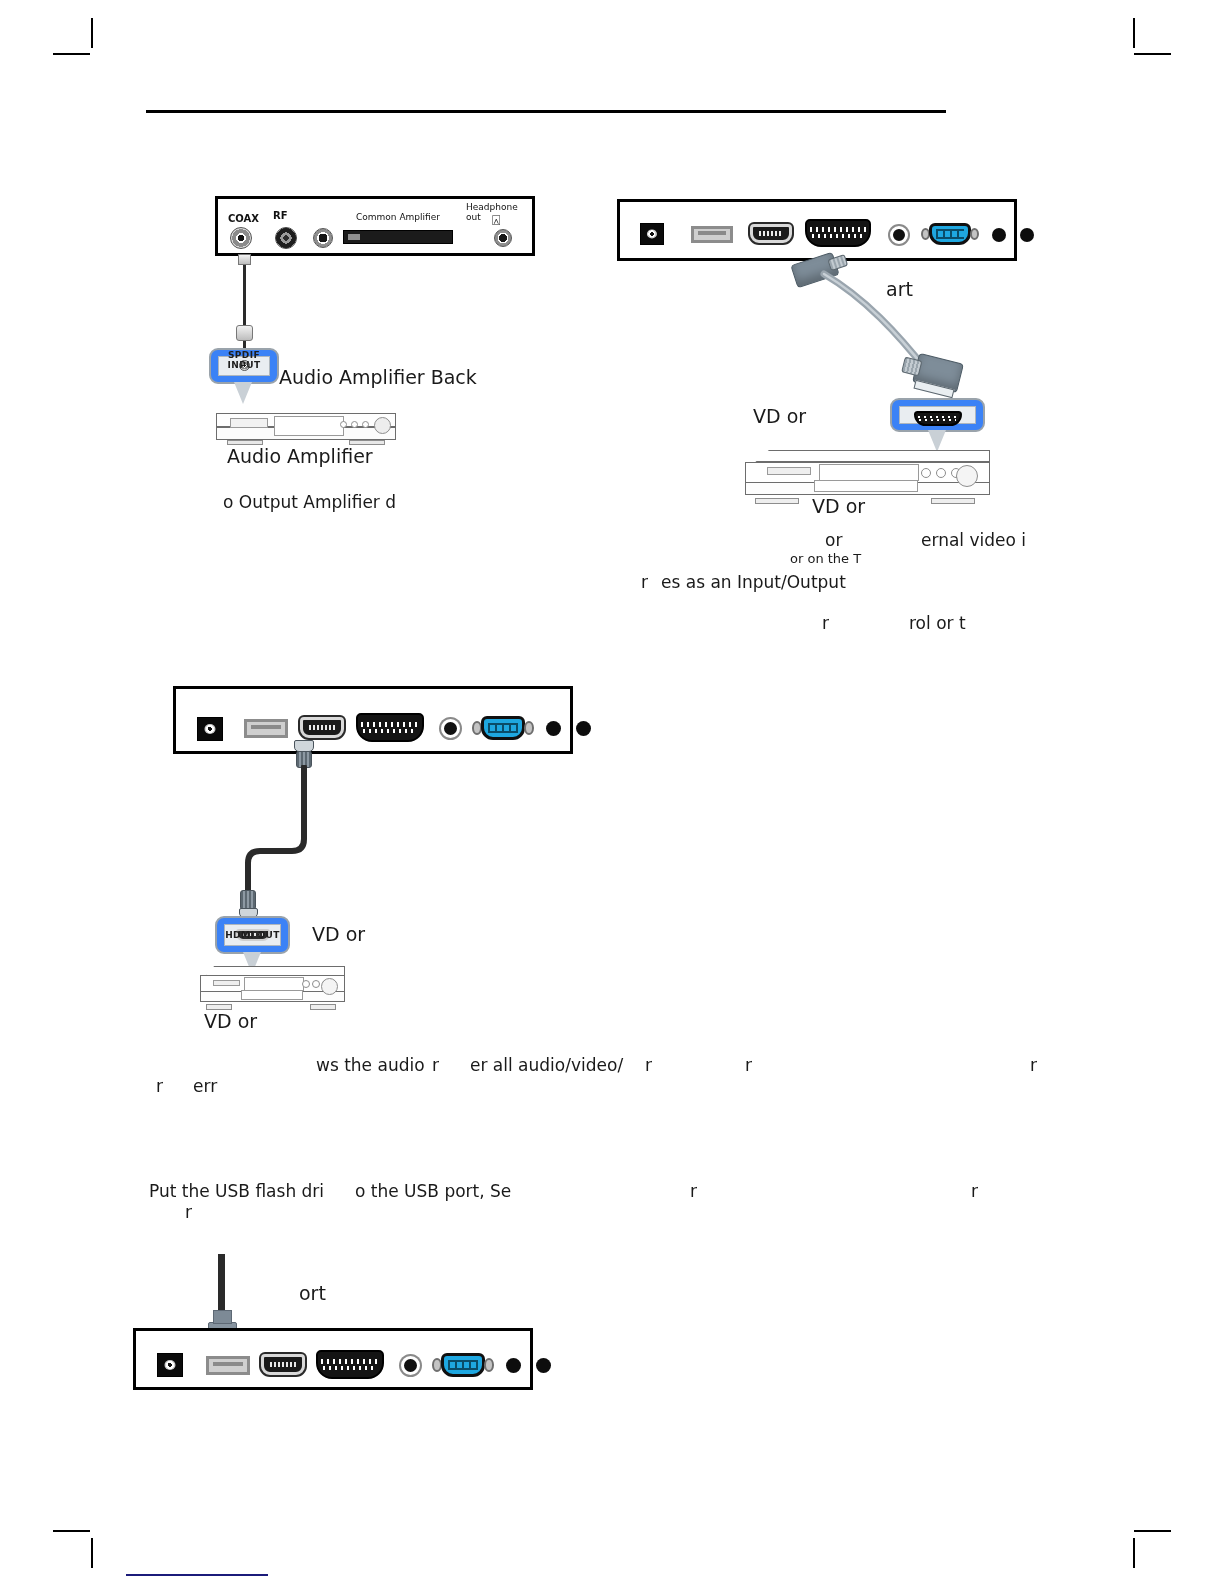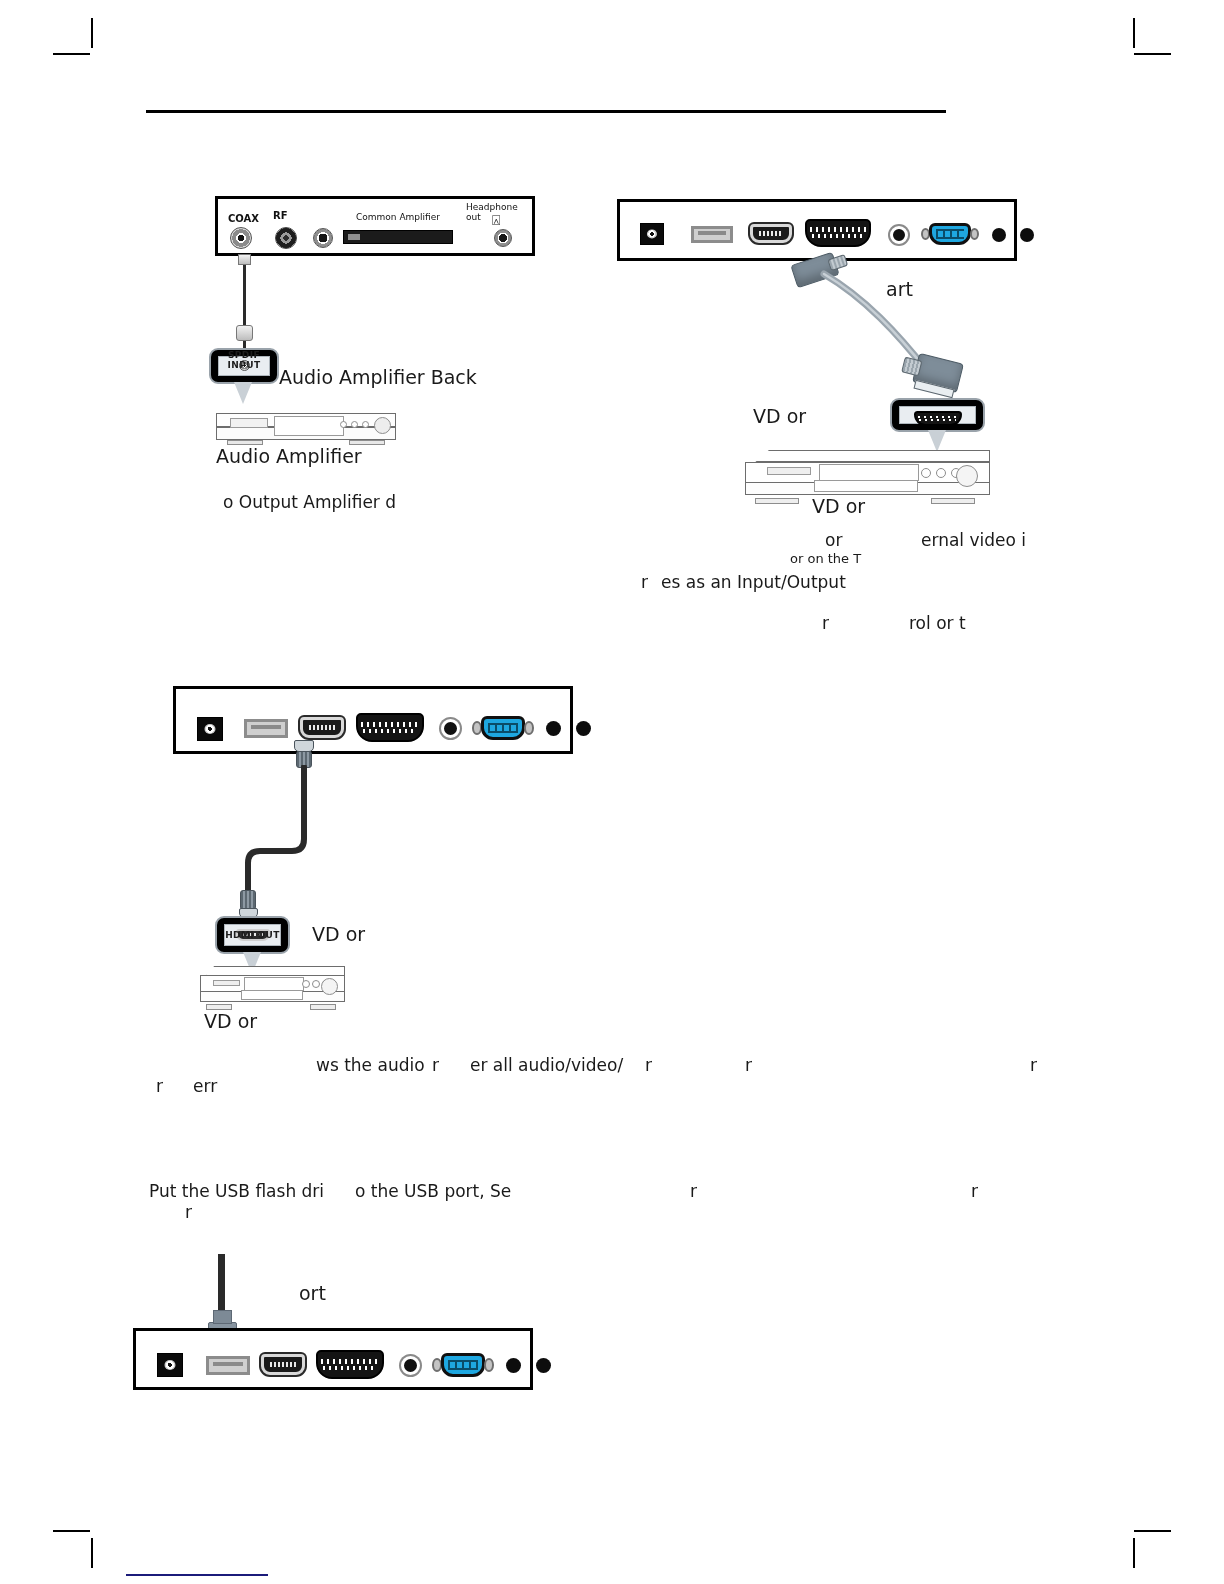--- a/index.html
+++ b/index.html
@@ -61,21 +61,21 @@
         background:#1ea7e0;border:3px solid #101010;border-radius:6px 6px 12px 12px;box-sizing:border-box;}
   .vga .body::after{content:"";position:absolute;left:10%;right:10%;top:20%;bottom:20%;
         background:
           repeating-linear-gradient(90deg,#0a4c68 0 2px,transparent 2px 7px),
           repeating-linear-gradient(0deg,#0a4c68 0 2px,transparent 2px 8px);}
   .vga .screwL,.vga .screwR{position:absolute;top:24%;width:16%;height:52%;border-radius:50%;
         background:#c4c4c4;border:2px solid #6f6f6f;box-sizing:border-box;}
   .vga .screwL{left:0;} .vga .screwR{right:0;}
 
   
-  .balloon{position:absolute;background:#000000;border:2px solid #9aa3ab;border-radius:9px;box-sizing:border-box;}
+  .balloon{position:absolute;background:#3b82f6;border:2px solid #9aa3ab;border-radius:9px;box-sizing:border-box;}
   .balloon .inner{position:absolute;left:7px;top:6px;right:7px;bottom:6px;background:#e9edf1;border:1px solid #aeb6bd;box-sizing:border-box;}
   .balloon .lbl{position:absolute;left:0;right:0;bottom:5px;text-align:center;
         font-size:9px;font-weight:bold;letter-spacing:.4px;color:#1d1d1d;font-family:"DejaVu Sans",sans-serif;}
   .tail{position:absolute;width:0;height:0;border-left:9px solid transparent;border-right:9px solid transparent;
         border-top:22px solid #c9d0d6;}
 
   
   .device{position:absolute;}
   .device .top{position:absolute;left:0;right:0;top:0;height:52%;background:#fefefe;border:1.5px solid #6d6d6d;box-sizing:border-box;}
   .device .bot{position:absolute;left:0;right:0;bottom:0;height:50%;background:#fcfcfc;border:1.5px solid #6d6d6d;box-sizing:border-box;}
@@ -178,21 +178,21 @@
   <div class="disp"></div>
   <div class="dots">
     <i style="left:0;"></i>
       <i style="left:11px;"></i>
       <i style="left:22px;"></i>
   </div>
   <div class="knob"></div>
   <div class="footL" style="left:6%;width:20%;"></div>
   <div class="footR" style="right:6%;width:20%;"></div>
 </div>
-<div class="txt" style="left:216px;top:445px;font-size:19px;">Audio Amplifier</div>
+<div class="txt" style="left:227px;top:445px;font-size:19px;">Audio Amplifier</div>
 <div class="txt" style="left:223px;top:492px;font-size:17px;">o Output Amplifier d</div>
 
 <div class="panel" style="left:617px;top:199px;width:400px;height:62px;">
   <div class="dcjack" style="left:20px;top:21px;width:24px;height:22px;"></div>
   <div class="usbport" style="left:71px;top:24px;width:42px;height:17px;"></div>
   <div class="hdmiport" style="left:130px;top:22px;width:42px;height:19px;">
       <i></i>
     </div>
   <div class="scart" style="left:185px;top:17px;width:66px;height:28px;">
       <i></i>

